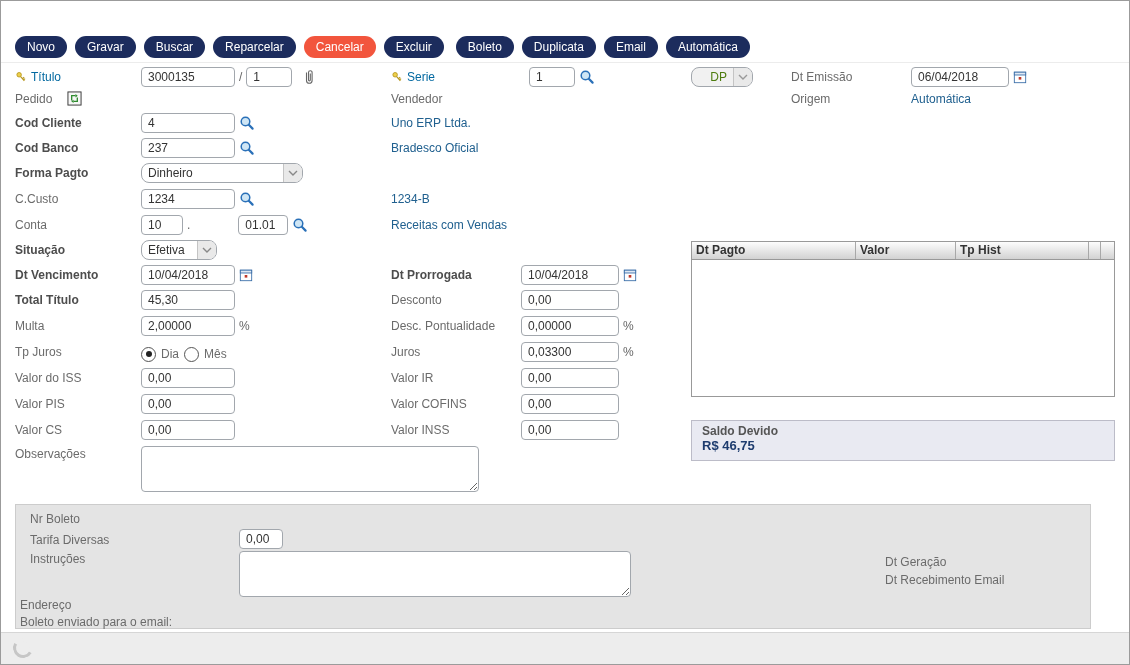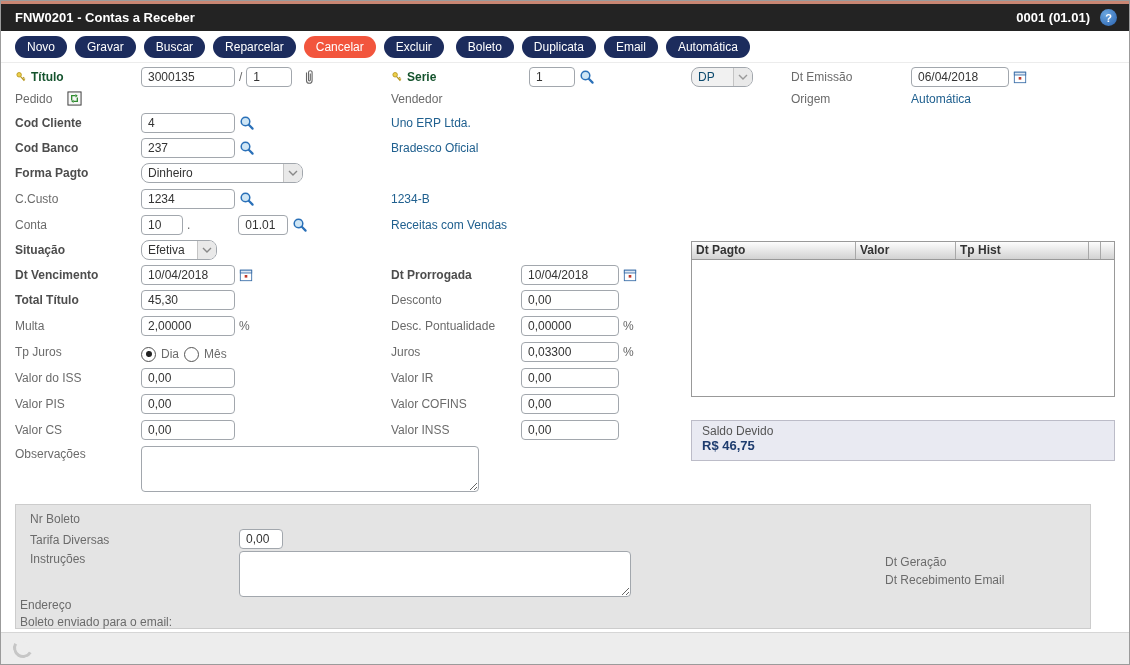--- a/index.html
+++ b/index.html
@@ -12,56 +12,51 @@
   .titlebar{position:absolute;top:0;left:0;right:0;height:30px;background:var(--header_bg);border-top:3px solid var(--header_top_border);box-sizing:border-box;display:flex;align-items:center;}
   .title{color:#fff;font-weight:bold;font-size:13px;margin-left:14px;}
   .version{color:#fff;font-weight:bold;font-size:13px;margin-left:auto;}
   .help{width:17px;height:17px;border-radius:50%;background:radial-gradient(circle at 35% 30%,#6aa6e0,#2a62ae);color:#fff;font-weight:bold;font-size:11px;display:flex;align-items:center;justify-content:center;margin:0 12px 0 10px;cursor:pointer;}
   .toolbar{position:absolute;top:30px;left:0;right:0;height:32px;background:#fff;display:flex;align-items:center;padding-left:14px;gap:8px;border-bottom:1px solid #ececec;box-sizing:border-box;}
   .btn{background:var(--toolbar_button);color:#fff;border:none;border-radius:11px;height:22px;padding:0 12px;font:12px "Liberation Sans",sans-serif;cursor:pointer;}
   .btn.accent{background:var(--cancel_button);}
   .abs{position:absolute;}
   .lbl{font-size:12px;color:#6b6b6b;line-height:20px;white-space:nowrap;}
   .b{font-weight:bold;color:#4d4d4d;}
-  .keylbl{font-weight:bold;color:#14532d;}
+  .keylbl{font-weight:normal;color:#0369a1;}
   .frow{display:flex;align-items:center;gap:4px;}
   .inp{height:20px;border:1px solid #a2a7ad;border-radius:4px;padding:0 6px;font:12px "Liberation Sans",sans-serif;color:#333;box-sizing:border-box;background:#fff;}
   textarea.inp{resize:both;padding:3px 6px;}
   .link{font-size:12px;color:var(--link);line-height:20px;white-space:nowrap;}
   .pct{font-size:12px;color:#666;}
   .sep{font-size:12px;color:#666;}
   .select{display:inline-flex;align-items:center;border:1px solid #a2a7ad;border-radius:8px;height:20px;background:#fff;box-sizing:border-box;overflow:hidden;cursor:pointer;}
   .select .txt{padding:0 6px;font-size:12px;color:#333;flex:1;white-space:nowrap;}
   .select .arw{width:18px;align-self:stretch;background:#e9e9e9;border-left:1px solid #c4c4c4;display:flex;align-items:center;justify-content:center;}
   .select.disabled{background:#f1f1f1;}
-  .select.disabled .txt{color:#0c4a6e;}
+  .select.disabled .txt{color:#4d7c0f;text-align:right;}
   .radio{width:13px;height:13px;border:1px solid #555;border-radius:50%;display:inline-flex;align-items:center;justify-content:center;background:#fff;cursor:pointer;}
   .radio .dot{width:6px;height:6px;border-radius:50%;background:#222;}
   .icon{display:inline-flex;align-items:center;justify-content:center;}
   .table{position:absolute;left:690px;top:240px;width:424px;border:1px solid #999;background:#f9a8d4;box-sizing:border-box;}
   .thead{display:flex;height:17px;background:linear-gradient(#fdfdfd,#d2d2d2);border-bottom:1px solid #999;font-size:12px;font-weight:bold;color:#333;}
   .th{padding:0 4px;border-right:1px solid #a8a8a8;box-sizing:border-box;line-height:16px;overflow:hidden;}
   .tbody{height:136px;background:#fff;}
   .saldo{position:absolute;left:690px;top:419px;width:424px;height:41px;background:var(--saldo_bg);border:1px solid #bcbcc8;box-sizing:border-box;padding:3px 10px;}
-  .saldo .sl{font-size:12px;color:#555;}
+  .saldo .sl{font-size:12px;color:#555;font-weight:bold;}
   .saldo .sv{font-size:13px;font-weight:bold;color:var(--saldo_value);}
   .boleto-panel{position:absolute;left:14px;top:503px;width:1076px;height:125px;background:#e4e4e4;border:1px solid #cccccc;box-sizing:border-box;}
   .footer{position:absolute;left:0;right:0;bottom:0;height:31px;background:#ededed;border-top:1px solid #d6d6d6;}
   .spinner{position:absolute;left:12px;top:5px;width:20px;height:20px;border-radius:50%;border:3px solid #c6c6c6;border-top-color:#ededed;border-right-color:#ededed;box-sizing:border-box;transform:rotate(-15deg);}
 </style>
 </head>
 <body>
 
 <div id="window">
 
-  <div class="titlebar">
-    <span class="title">FNW0201 - Contas a Receber</span>
-    <span class="version">0001 (01.01)</span>
-    <span class="help">?</span>
-  </div>
 
   <div class="toolbar">
     <button class="btn">Novo</button>
     <button class="btn">Gravar</button>
     <button class="btn">Buscar</button>
     <button class="btn">Reparcelar</button>
     <button class="btn accent">Cancelar</button>
     <button class="btn">Excluir</button>
     <button class="btn" style="margin-left:4px">Boleto</button>
     <button class="btn">Duplicata</button>

